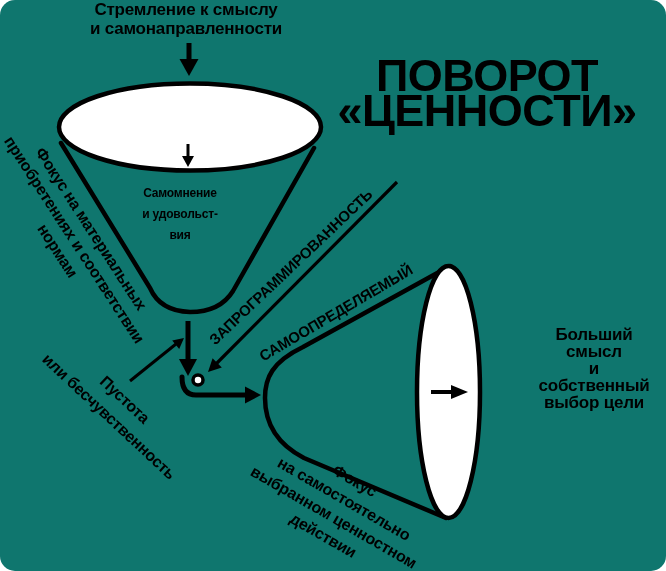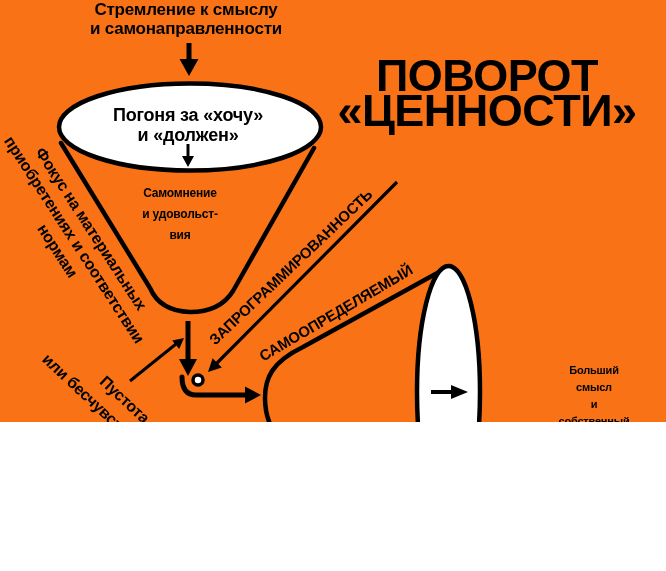--- a/index.html
+++ b/index.html
@@ -1,22 +1,23 @@
 <!DOCTYPE html>
 <html><head>
 <meta charset="utf-8">
 <style>
   html,body{margin:0;padding:0;background:#fff;}
   .stage{
     position:relative;
-    width:666px;height:422px;
-    background:#f97316;
+    width:666px;height:571px;
+    background:#0f766e;
     overflow:hidden;
     font-family:"Liberation Sans","DejaVu Sans",sans-serif;
     color:#000;
+    border-radius:15px;
   }
   .shapes{position:absolute;left:0;top:0;}
   .lbl{
     position:absolute;
     transform:translate(-50%,-50%);
     text-align:center;
     font-weight:bold;
     white-space:pre-line;
     color:#000;
     letter-spacing:-0.2px;
@@ -83,22 +84,20 @@
       <polygon points="451,385 451,399 468,392" fill="#000"></polygon>
     </g>
   </svg>
 
   <div class="lbl" style="left:186px;top:19px;font-size:17px;line-height:19px;">Стремление к смыслу
 и самонаправленности</div>
 
   <div class="lbl title" style="left:487px;top:93px;">ПОВОРОТ
 «ЦЕННОСТИ»</div>
 
-  <div class="lbl" style="left:188px;top:125px;font-size:18px;line-height:20px;">Погоня за «хочу»
-и «должен»</div>
 
   <div class="lbl" style="left:180px;top:214px;font-size:12px;line-height:21px;">Самомнение
 и удовольст-
 вия</div>
 
   <div class="lbl rot" style="left:74px;top:240px;font-size:16px;line-height:20px;transform:translate(-50%,-50%) rotate(57deg);">Фокус на материальных
 приобретениях и соответствии
 нормам</div>
 
   <div class="lbl rot" style="left:117px;top:408px;font-size:16px;line-height:23px;transform:translate(-50%,-50%) rotate(43deg);">Пустота
@@ -107,17 +106,17 @@
   <div class="lbl rot" style="left:291px;top:267px;font-size:15px;line-height:16px;white-space:nowrap;transform:translate(-50%,-50%) rotate(-43.5deg);">ЗАПРОГРАММИРОВАННОСТЬ</div>
 
   <div class="lbl rot" style="left:336px;top:313px;font-size:15px;line-height:16px;white-space:nowrap;transform:translate(-50%,-50%) rotate(-30.5deg);">САМООПРЕДЕЛЯЕМЫЙ</div>
 
 
   <div class="lbl rot" style="left:339px;top:508px;font-size:16px;line-height:21px;transform:translate(-50%,-50%) rotate(30deg);">Фокус
 на самостоятельно
 выбранном ценностном
 действии</div>
 
-  <div class="lbl" style="left:594px;top:368px;font-size:11px;line-height:17px;margin-top:36px;">Больший смысл
+  <div class="lbl" style="left:594px;top:368px;font-size:17px;line-height:17px;">Больший смысл
 и собственный
 выбор цели</div>
 
 </div>
 
 </body></html>

